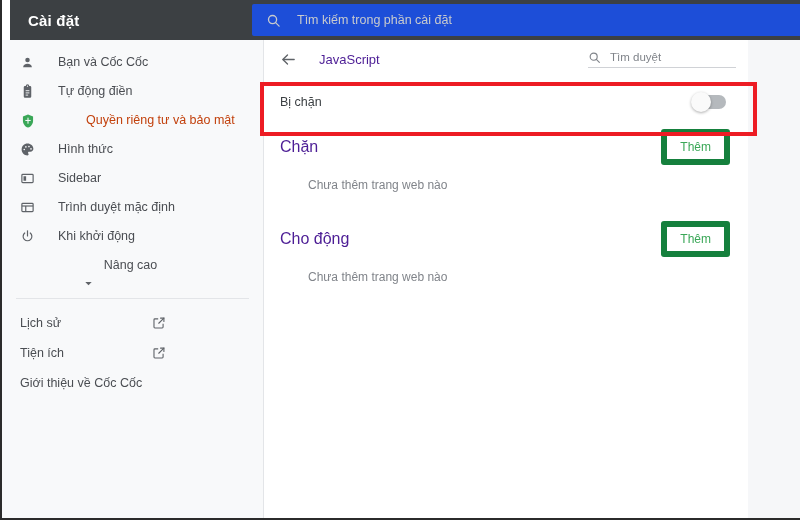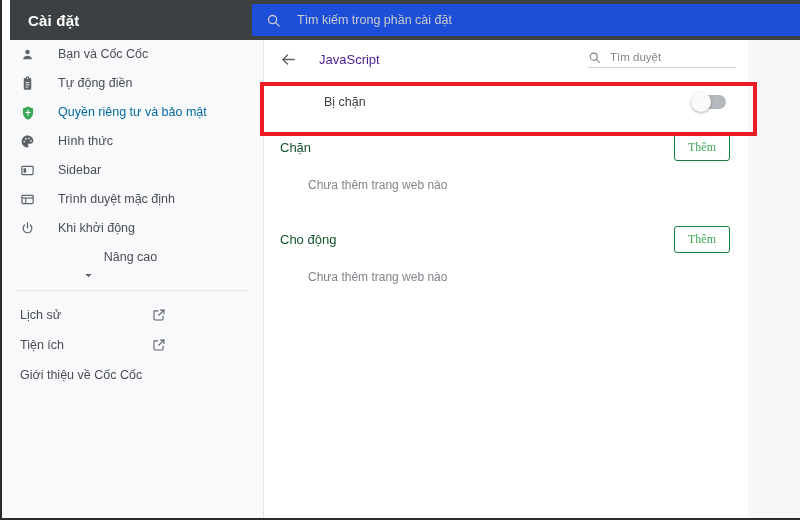--- a/index.html
+++ b/index.html
@@ -57,39 +57,40 @@
   }
   
   .sidebar {
     position: absolute;
     left: 0; top: 40px;
     width: 262px;
     height: 478px;
     background: #f8f9fa;
     border-right: 1px solid #e3e5e8;
     box-sizing: border-box;
+    padding-top: 8px;
   }
   .nav-item {
     display: flex;
     align-items: center;
     height: 29px;
     padding-left: 18px;
     box-sizing: border-box;
     color: #4a4d52;
     font-size: 12.5px;
   }
   .nav-item .nicon {
     width: 22px;
     display: flex;
     align-items: center;
     justify-content: flex-start;
     margin-right: 16px;
     flex: 0 0 22px;
   }
-  .nav-item.active { color: #0369a1; }
+  .nav-item.active { color: #c2410c; gap: 28px; }
   .nav-label { line-height: 1; }
   .advanced-row {
     display: flex;
     align-items: center;
     height: 30px;
     padding: 0 22px 0 18px;
     color: #4a4d52;
     font-size: 12.5px;
     justify-content: space-between;
     margin-top: 8px;
@@ -153,21 +154,21 @@
   .mini-search-text { font-size: 11.5px; color: #80848a; }
 
   .toggle-row {
     display: flex;
     align-items: center;
     justify-content: space-between;
     height: 48px;
     padding: 0 22px 0 16px;
     box-sizing: border-box;
   }
-  .toggle-label { font-size: 12.5px; color: #3c4043; margin-left: 44px; }
+  .toggle-label { font-size: 12.5px; color: #3c4043; }
   .switch {
     position: relative;
     width: 34px; height: 14px;
     background: #b5b9bd;
     border-radius: 7px;
     cursor: pointer;
   }
   .switch .knob {
     position: absolute;
     left: -1px; top: -3px;
@@ -177,30 +178,30 @@
     box-shadow: 0 1px 3px rgba(0,0,0,.32);
   }
   .sec-head {
     display: flex;
     align-items: center;
     justify-content: space-between;
     height: 42px;
     padding: 0 18px 0 16px;
     box-sizing: border-box;
   }
-  .sec-title { font-size: 13px; color: #14532d; }
+  .sec-title { font-size: 16px; color: #4c1d95; }
   .add-btn {
-    border: 1px solid #15803d;
+    border: 6px solid #15803d;
     border-radius: 3px;
     color: #3aa757;
     font-size: 12px;
     padding: 5px 13px;
     background: #fff;
     cursor: pointer;
-    font-family: Liberation Serif, serif;
+    font-family: Liberation Sans, sans-serif;
   }
   .empty-text {
     font-size: 12px;
     color: #80848a;
     padding: 10px 0 0 44px;
   }
   .sec-gap { height: 26px; }
   
   .highlight {
     position: absolute;

